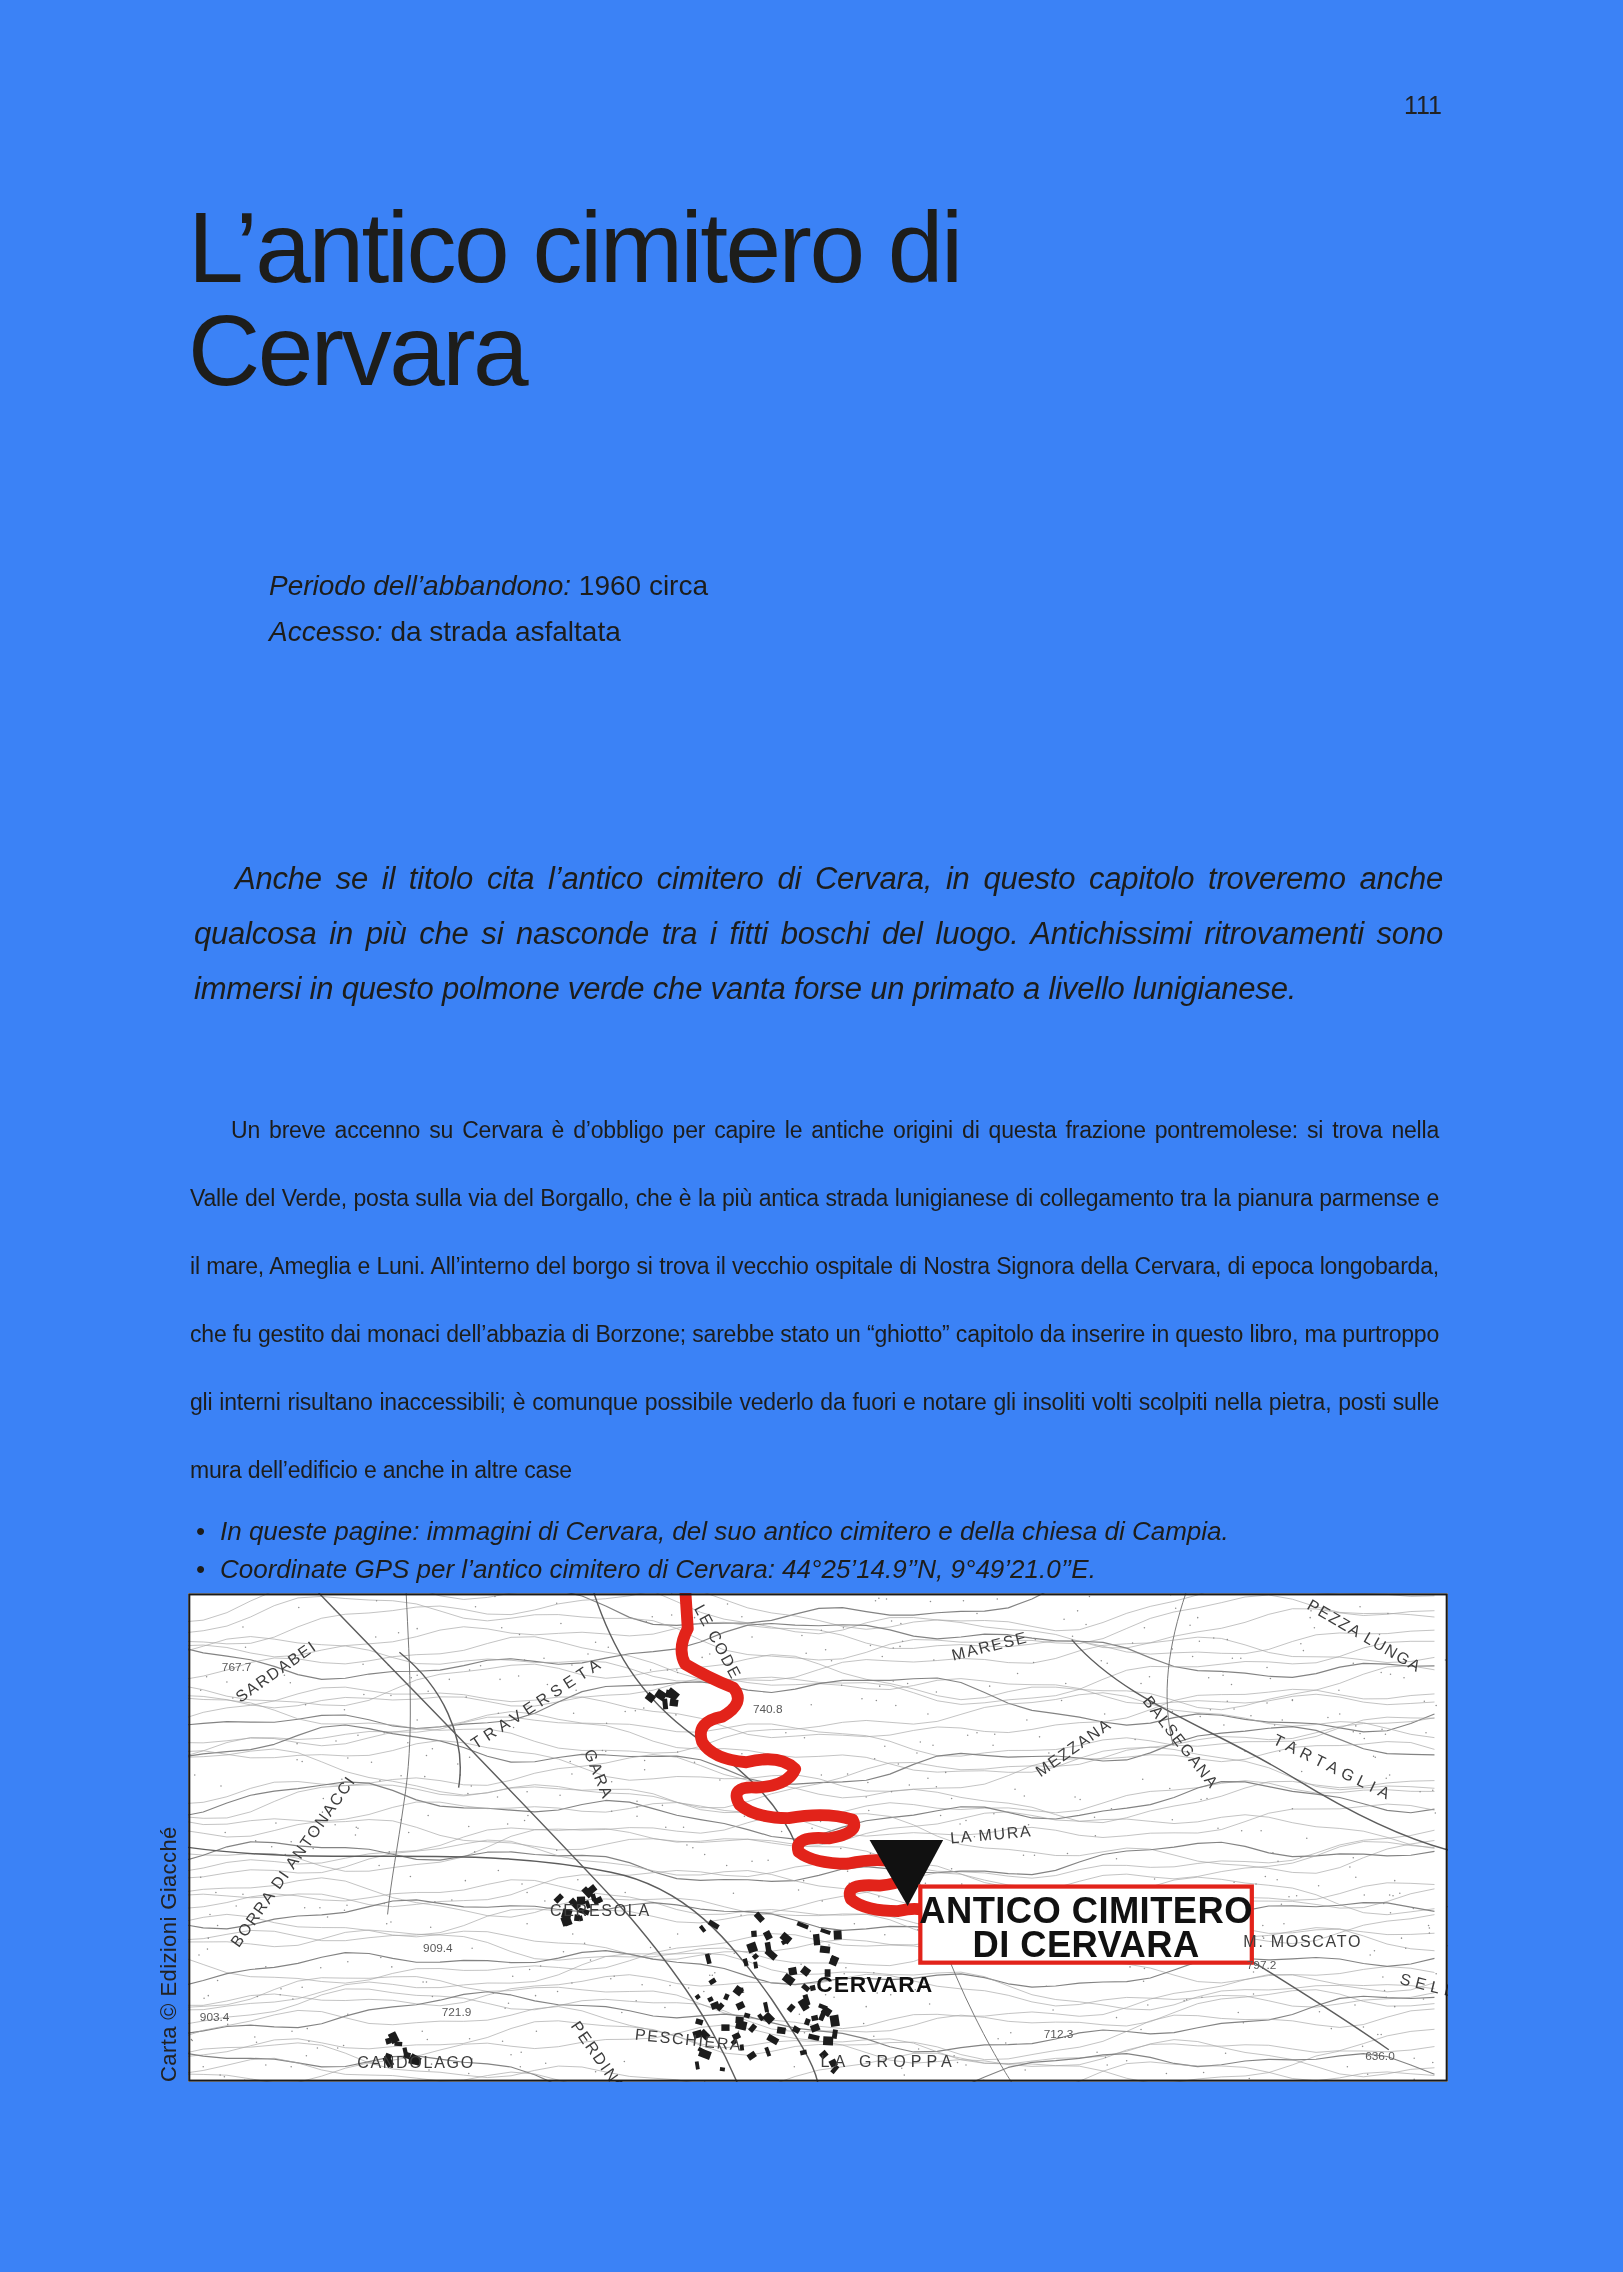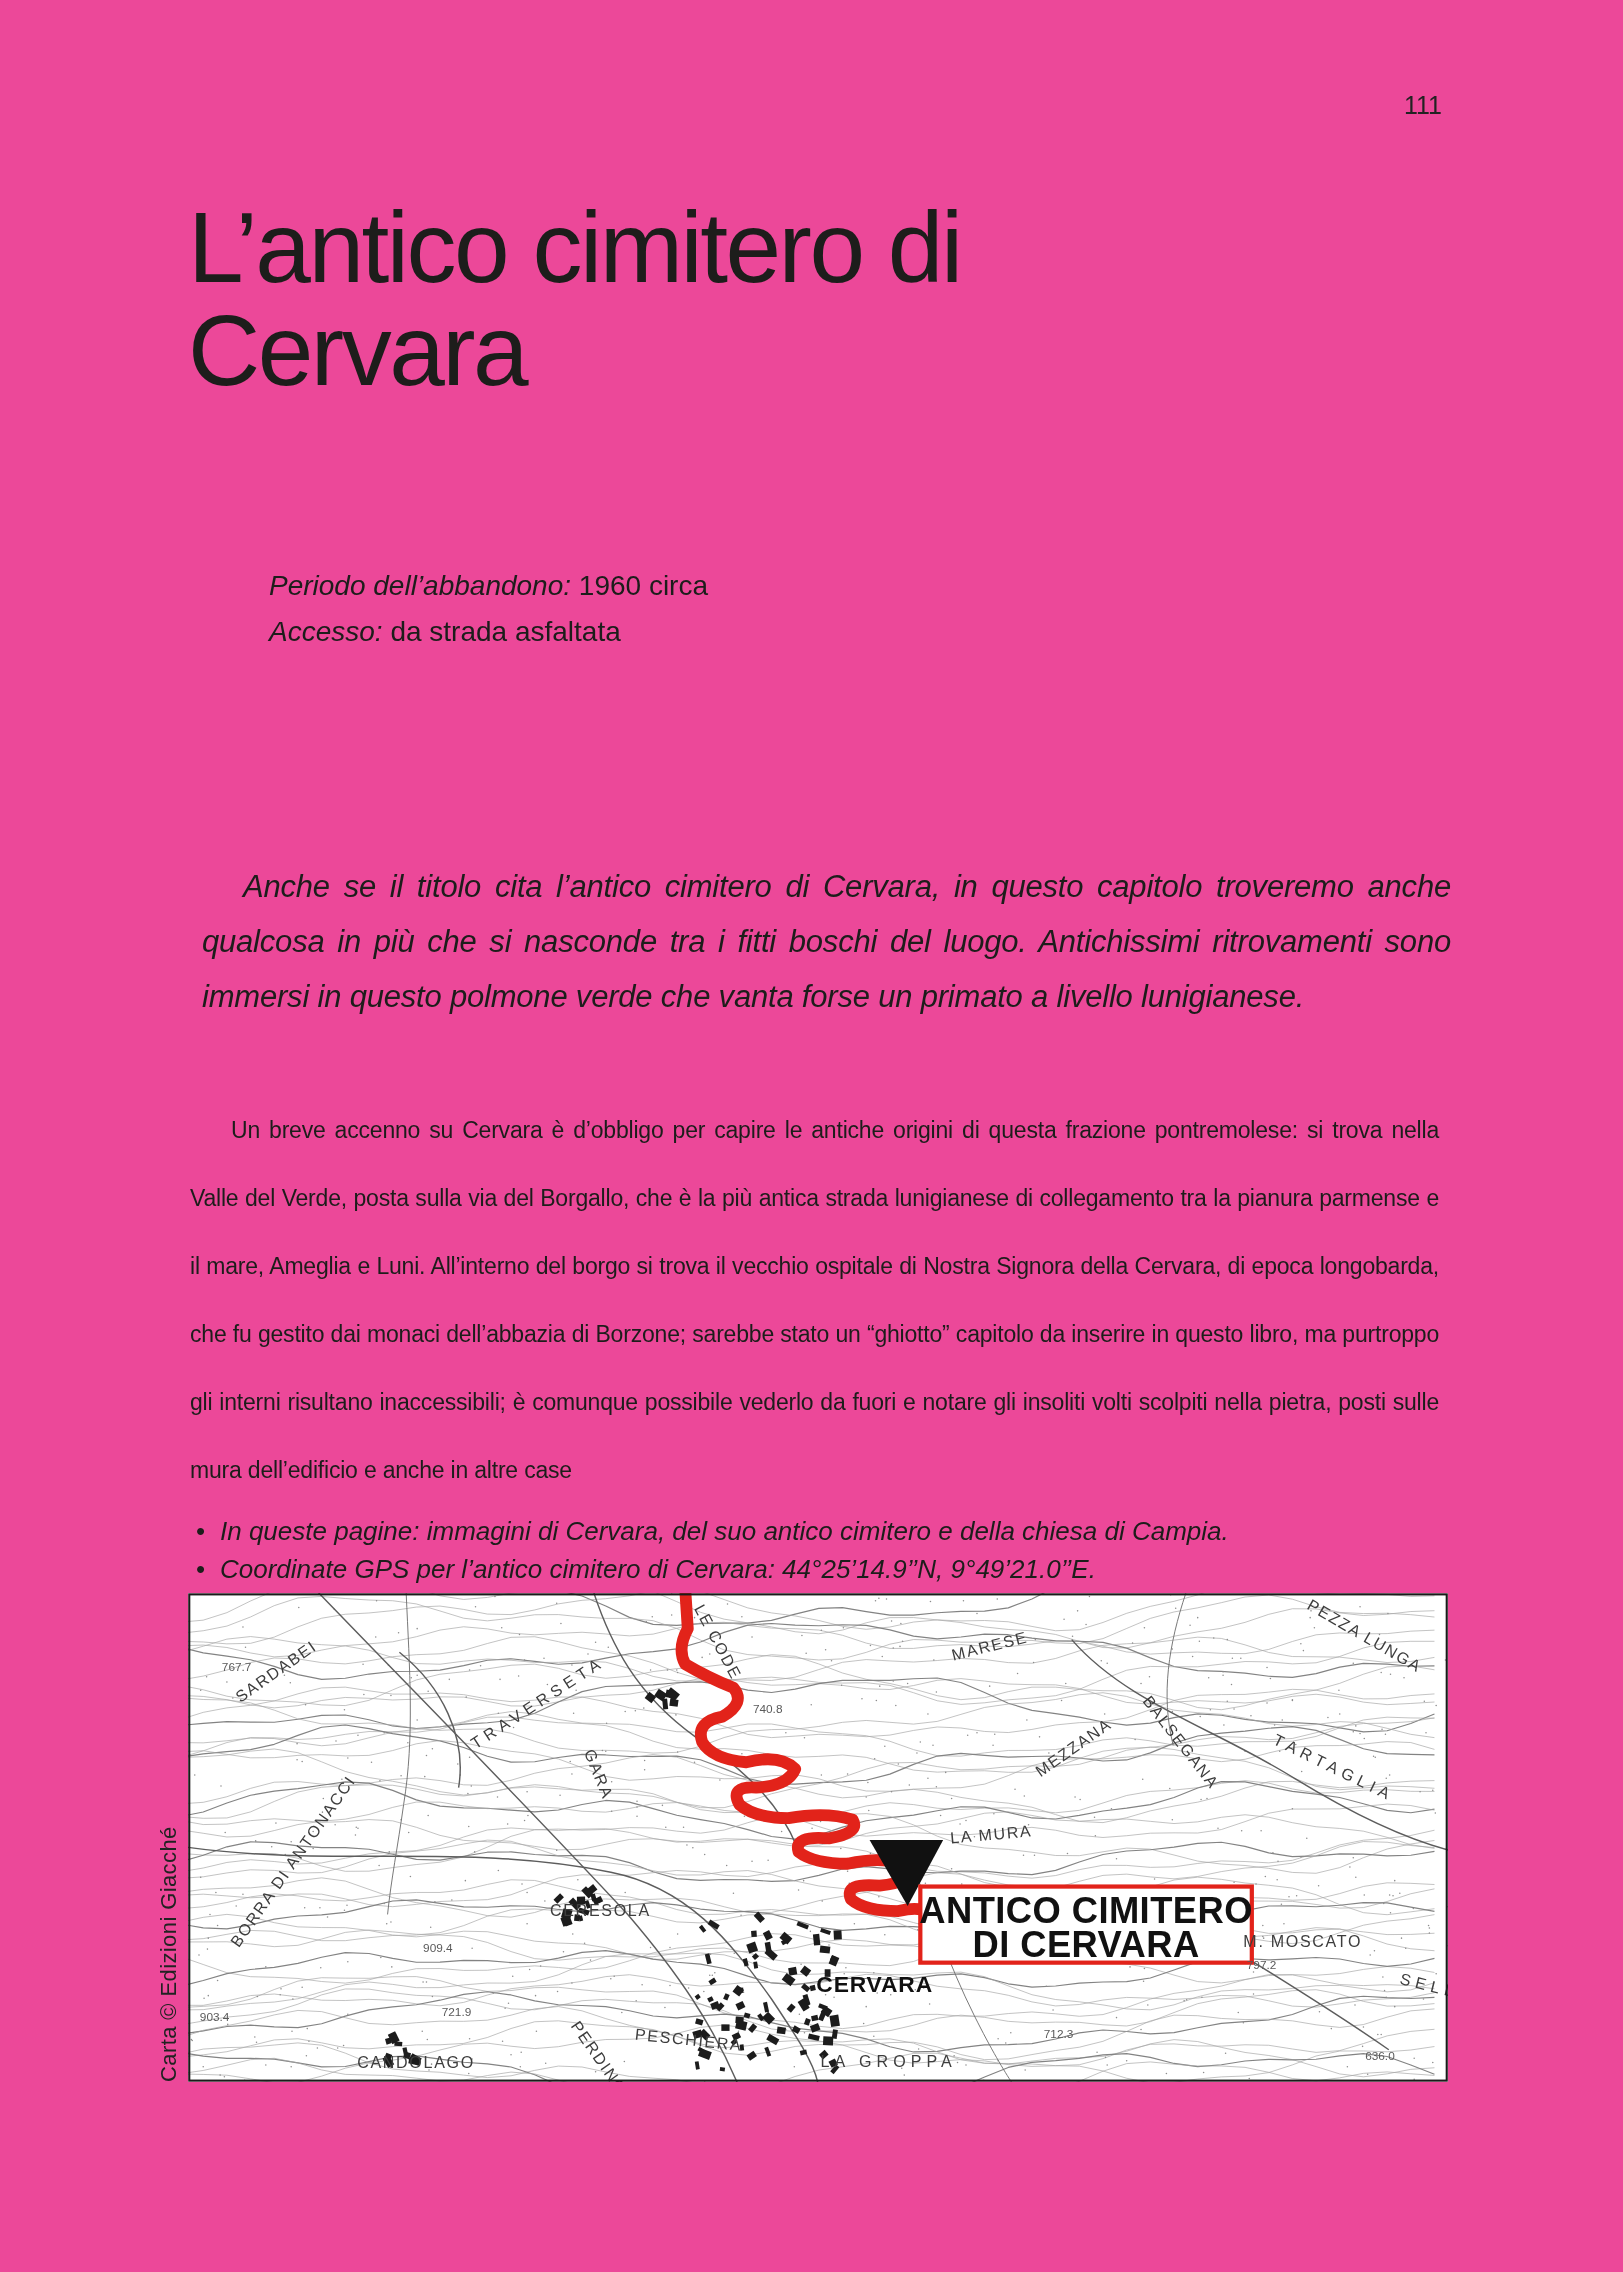--- a/index.html
+++ b/index.html
@@ -1,19 +1,19 @@
 <!DOCTYPE html>
 <html lang="it" style="font-size:13.5px"><head>
 <meta charset="utf-8">
 <style>
   html,body{margin:0;padding:0;background:#ffffff;}
   .page{
     position:relative;
     width:1623px;height:2273px;
-    background:#ec4899;
+    background:#3b82f6;
     font-family:"Liberation Sans", sans-serif;
     color:#1d1d1b;
     overflow:hidden;
   }
   .pagenum{
     position:absolute; top:91px; right:181px;
     font-size:25px; color:#222;
   }
   .title{
     position:absolute; top:196px; left:188px; width:1251px;
@@ -24,21 +24,21 @@
     position:absolute; top:563px; left:269px; width:1177px;
     display:grid; grid-template-columns:623px 554px;
     font-size:28px; line-height:46px;
   }
   .meta-col{display:block;}
   .meta-row{margin:0;}
   .meta-label{font-style:italic;}
   .intro{
     position:absolute; top:847px; left:190px; width:1249px;
     font-size:31px; line-height:55px; font-style:italic;
-    text-align:justify; text-indent:41px; margin:12px;
+    text-align:justify; text-indent:41px; margin:4px;
     letter-spacing:-0.2px;
   }
   .bodytext{
     position:absolute; top:1096px; left:190px; width:1249px;
     font-size:23px; line-height:68px;
     text-align:justify; text-indent:41px; margin:0;
     letter-spacing:-0.2px;
   }
   .notes{
     position:absolute; top:1512px; left:196px; width:1201px;

